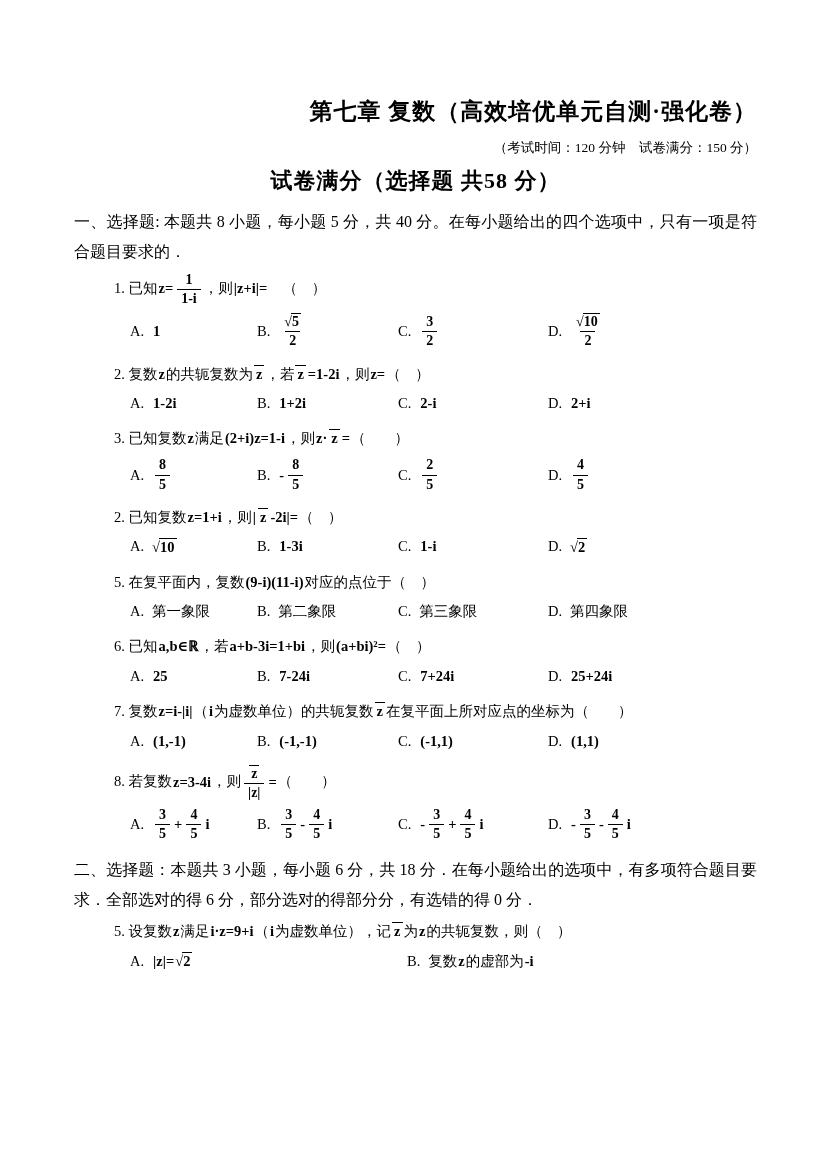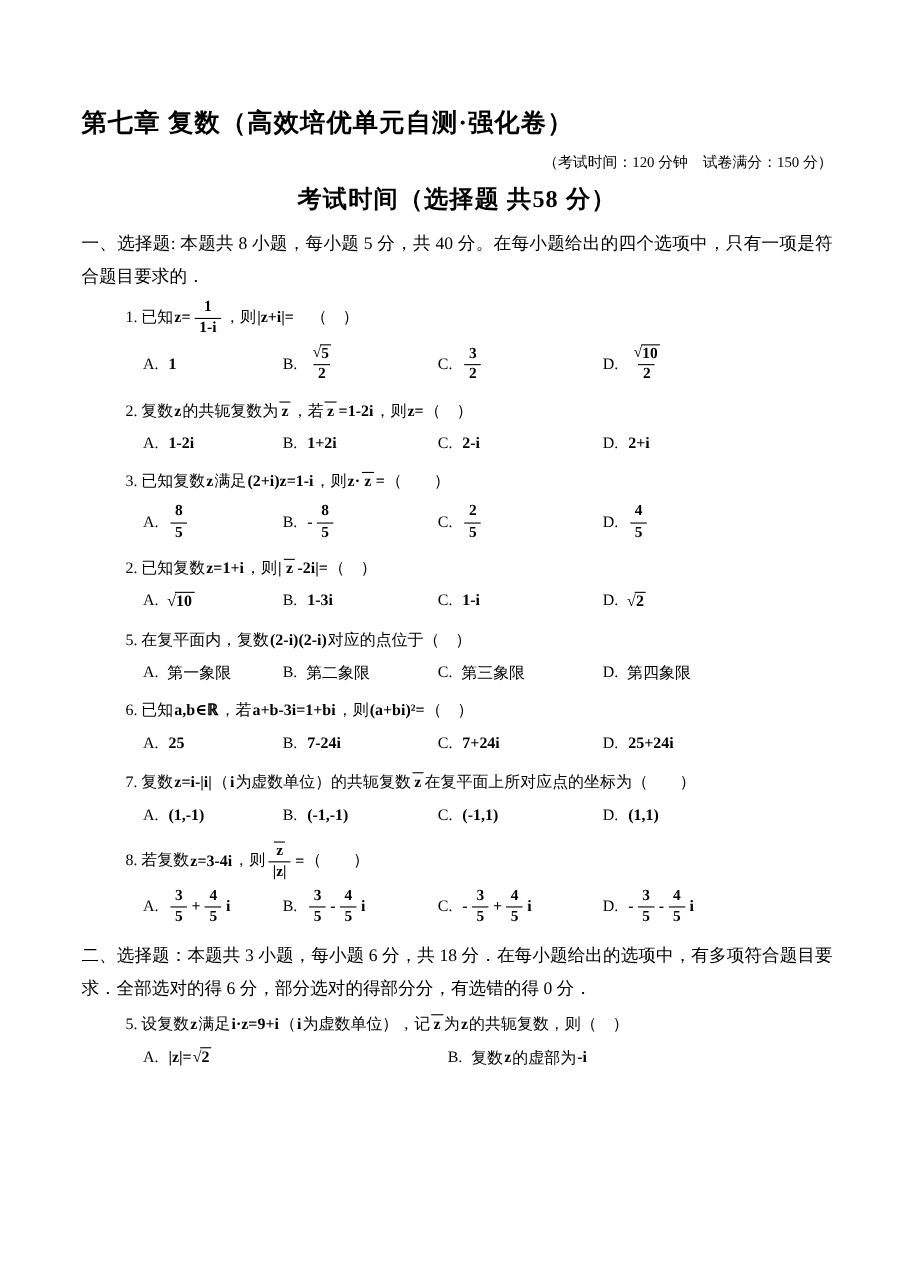--- a/index.html
+++ b/index.html
@@ -5,21 +5,21 @@
   * { box-sizing: border-box; margin: 0; padding: 0; }
   html, body { background: #ffffff; }
   body {
     width: 827px; height: 1169px; overflow: hidden;
     color: #000;
     font-family: "Liberation Serif", "DejaVu Serif", serif;
   }
   .page { padding: 96px 70px 0 74px; }
 
   .doc-title {
-    text-align: left; font-size: 23px; font-weight: bold;
+    text-align: right; font-size: 23px; font-weight: bold;
     margin-bottom: 12px; letter-spacing: 1px;
   }
   .exam-info {
     text-align: right; font-size: 13.5px; margin-bottom: 9px;
   }
   .part-heading {
     text-align: center; font-size: 22px; font-weight: bold;
     margin-bottom: 11px; letter-spacing: 1px;
   }
 
@@ -62,21 +62,21 @@
   .sqrt { display: inline-flex; align-items: flex-start; font-weight: bold; }
   .sqrt .rs { font-weight: bold; transform: translateY(1px); }
   .sqrt .rv { border-top: 1.5px solid #000; padding: 0 2px 0 1px; margin-left: -1px; }
 </style>
 </head>
 <body>
 
 <div class="page">
   <h1 class="doc-title">第七章 复数（高效培优单元自测·强化卷）</h1>
   <div class="exam-info">（考试时间：120 分钟　试卷满分：150 分）</div>
-  <div class="part-heading">考试时间（选择题 共58 分）</div>
+  <div class="part-heading">试卷满分（选择题 共58 分）</div>
   <div id="sections">
       <p class="intro">一、选择题: 本题共 8 小题，每小题 5 分，共 40 分。在每小题给出的四个选项中，只有一项是符合题目要求的．</p>
       <div class="q">
         <div class="stem"><span class="ct">1. 已知</span><span class="mm">z=</span><span class="frac">
             <span class="fn">
               <span class="mm">1</span>
             </span>
             <span class="fd">
               <span class="mm">1-i</span>
             </span>
@@ -251,21 +251,21 @@
             <span class="ocontent">
               <span class="sqrt">
                 <span class="rs">√</span>
                 <span class="rv">2</span>
               </span>
             </span>
           </div>
         </div>
       </div>
       <div class="q">
-        <div class="stem"><span class="ct">5. 在复平面内，复数</span><span class="mm">(2-i)(2-i)</span><span class="ct">对应的点位于（　）</span></div>
+        <div class="stem"><span class="ct">5. 在复平面内，复数</span><span class="mm">(9-i)(11-i)</span><span class="ct">对应的点位于（　）</span></div>
         <div class="opts cols4">
           <div class="opt">
             <span class="olab">A.</span>
             <span class="ocontent">
               <span class="ct">第一象限</span>
             </span>
           </div>
           <div class="opt">
             <span class="olab">B.</span>
             <span class="ocontent">

